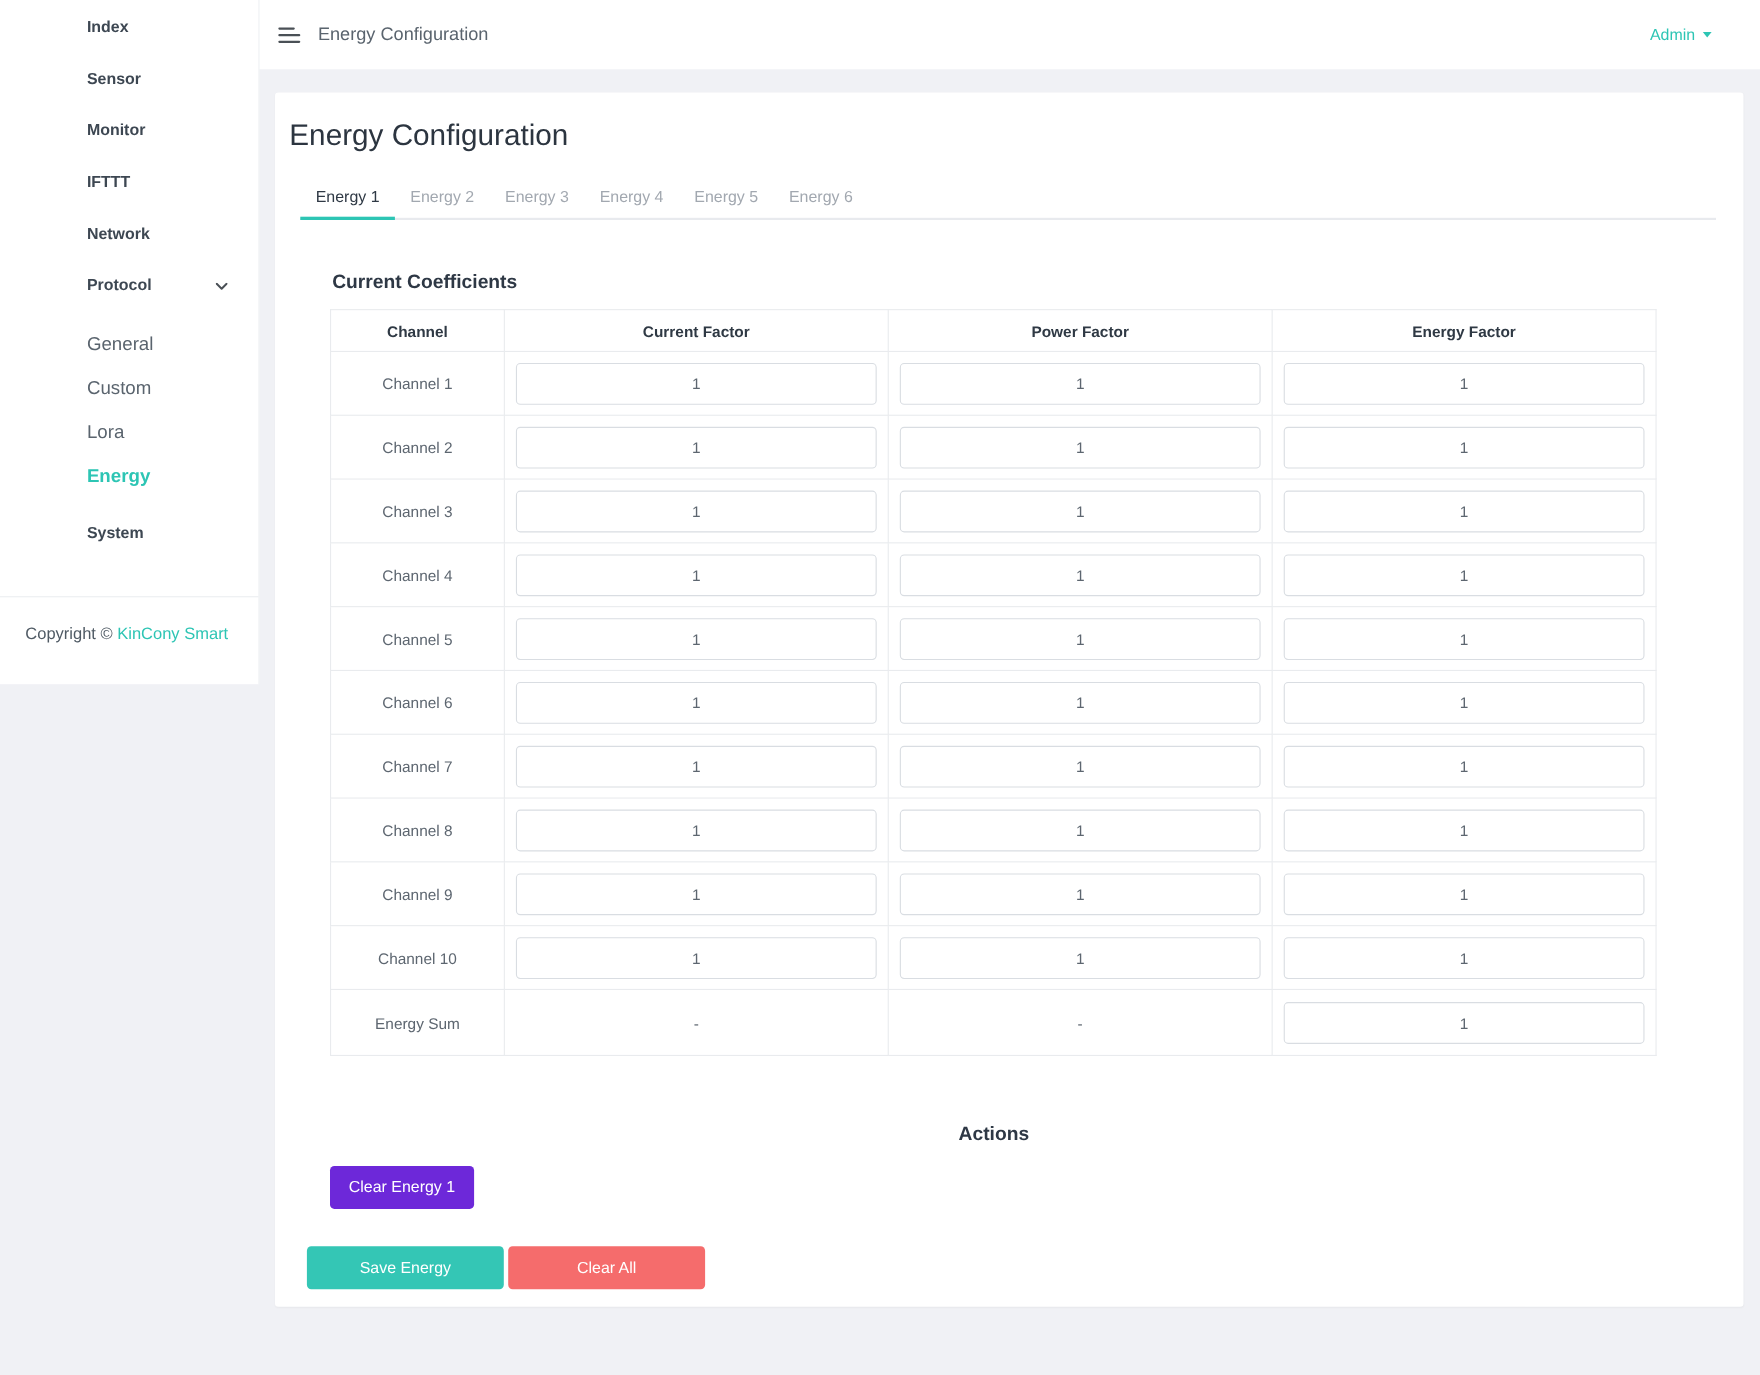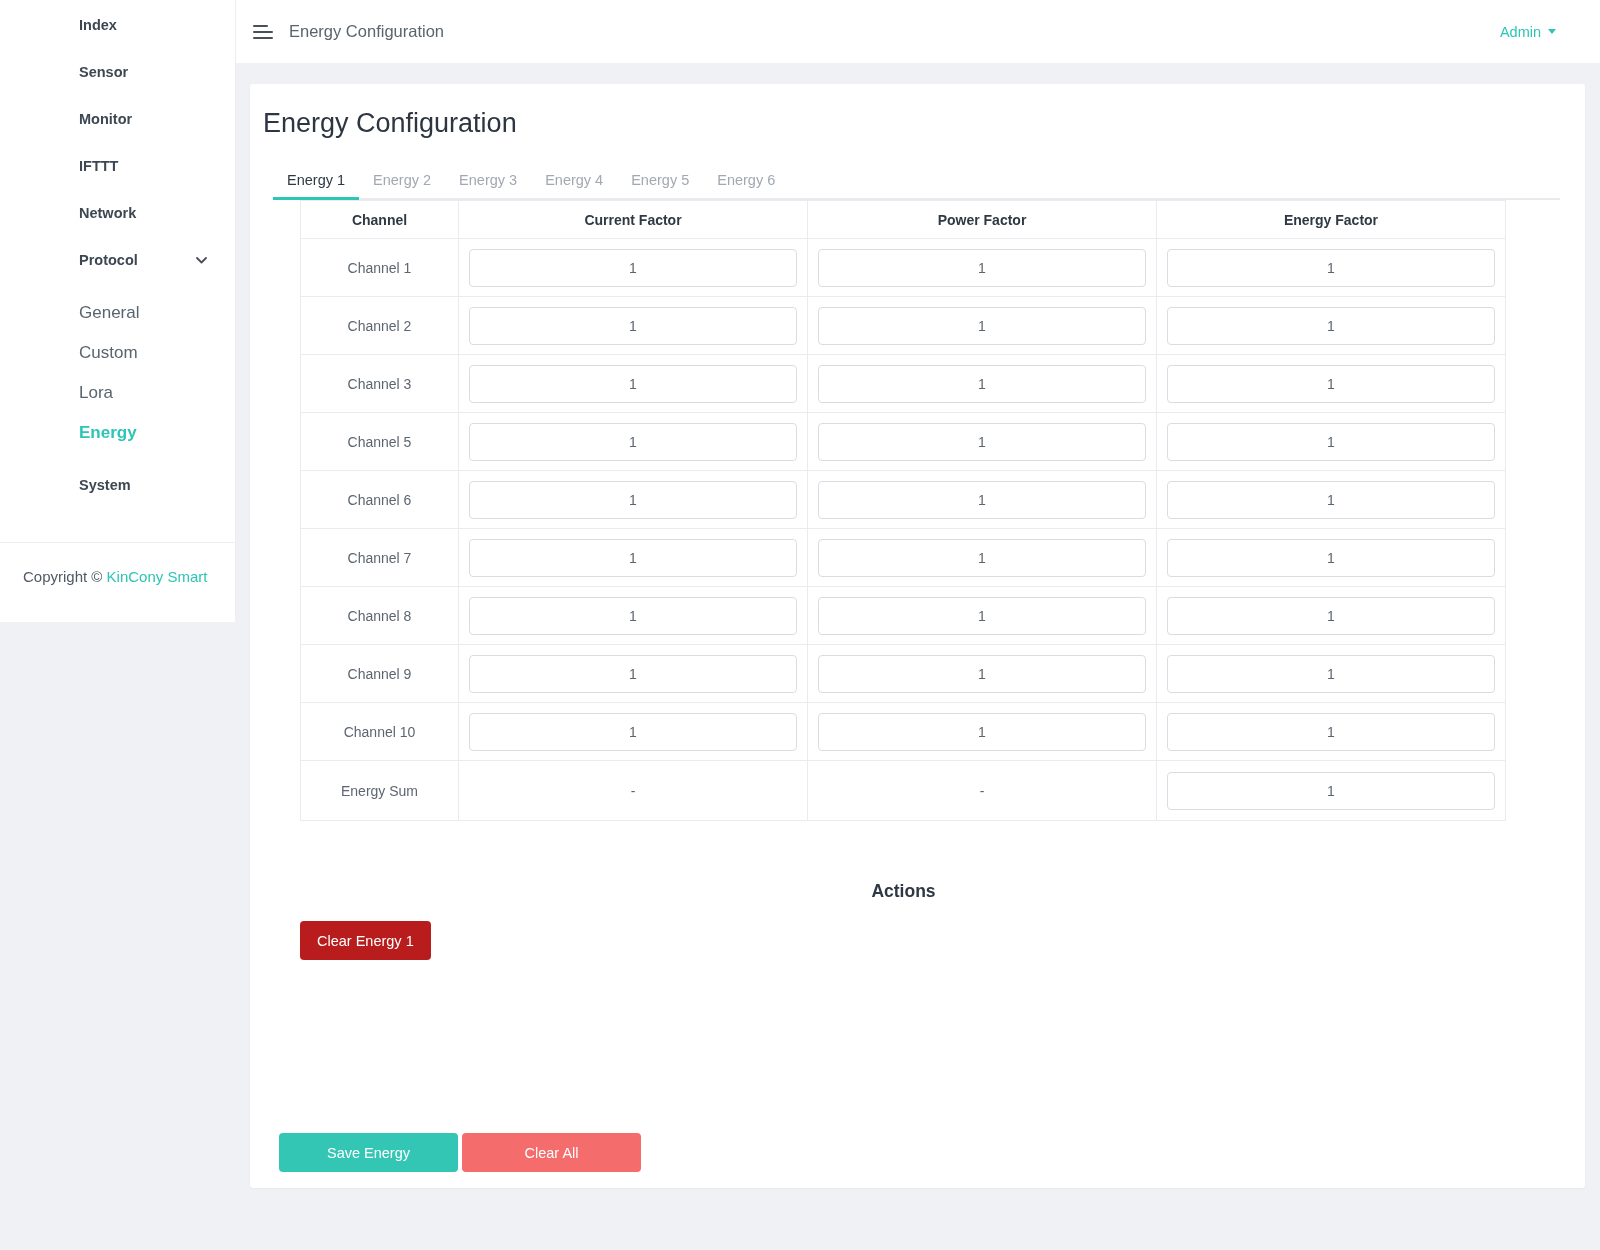--- a/index.html
+++ b/index.html
@@ -112,21 +112,21 @@
     outline:none; background:#fff; font-family:inherit;
   }
 
   
   .actions-title { margin:60px 0 0 2px; font-size:17.5px; font-weight:bold; color:#2e3845;text-align:center; }
   .btn {
     border:none; border-radius:4px; cursor:pointer;
     font-family:inherit; font-size:14.5px; color:#fff;
     height:39px;
   }
-  .btn-warning { margin-top:19px; background:#b91c1c; padding:0 17px; }
+  .btn-warning { margin-top:19px; background:#6d28d9; padding:0 17px; }
   .footer-actions { position:absolute; left:29px; top:1049px; display:flex; gap:4px; }
   .btn-primary { width:179px; background:#34c6b5; }
   .btn-danger  { width:179px; background:#f56c6c; }
 </style>
 </head>
 <body>
 
 <aside class="sidebar">
   <nav>
     <div class="nav-item main">Index</div>
@@ -177,20 +177,21 @@
   <div class="tabbar">
     <div class="tab active">Energy 1</div>
     <div class="tab">Energy 2</div>
     <div class="tab">Energy 3</div>
     <div class="tab">Energy 4</div>
     <div class="tab">Energy 5</div>
     <div class="tab">Energy 6</div>
   </div>
 
   <section class="section">
+    <h2 class="section-title">Current Coefficients</h2>
 
     <table class="coeff">
       <colgroup>
           <col style="width:158px">
           <col style="width:349px">
           <col style="width:349px">
           <col style="width:349px">
         </colgroup>
       <thead>
         <tr>
@@ -213,20 +214,26 @@
           <td><input class="factor-input" value="1" style=""></td>
           <td><input class="factor-input" value="1" style=""></td>
         </tr>
         <tr>
           <td>Channel 3</td>
           <td><input class="factor-input" value="1" style=""></td>
           <td><input class="factor-input" value="1" style=""></td>
           <td><input class="factor-input" value="1" style=""></td>
         </tr>
         <tr>
+          <td>Channel 4</td>
+          <td><input class="factor-input" value="1" style=""></td>
+          <td><input class="factor-input" value="1" style=""></td>
+          <td><input class="factor-input" value="1" style=""></td>
+        </tr>
+        <tr>
           <td>Channel 5</td>
           <td><input class="factor-input" value="1" style=""></td>
           <td><input class="factor-input" value="1" style=""></td>
           <td><input class="factor-input" value="1" style=""></td>
         </tr>
         <tr>
           <td>Channel 6</td>
           <td><input class="factor-input" value="1" style=""></td>
           <td><input class="factor-input" value="1" style=""></td>
           <td><input class="factor-input" value="1" style=""></td>

